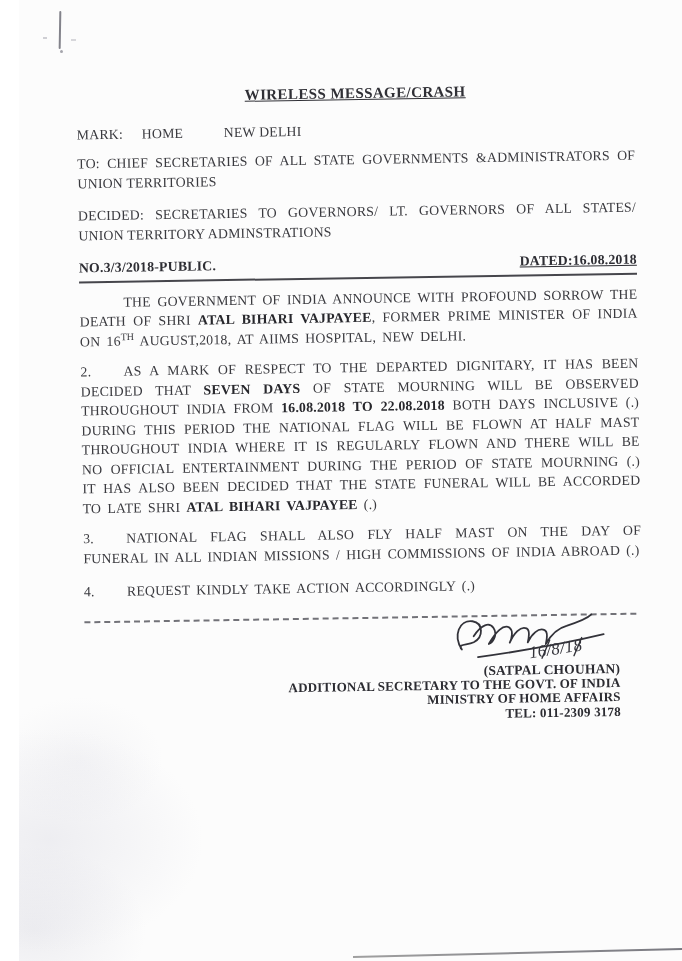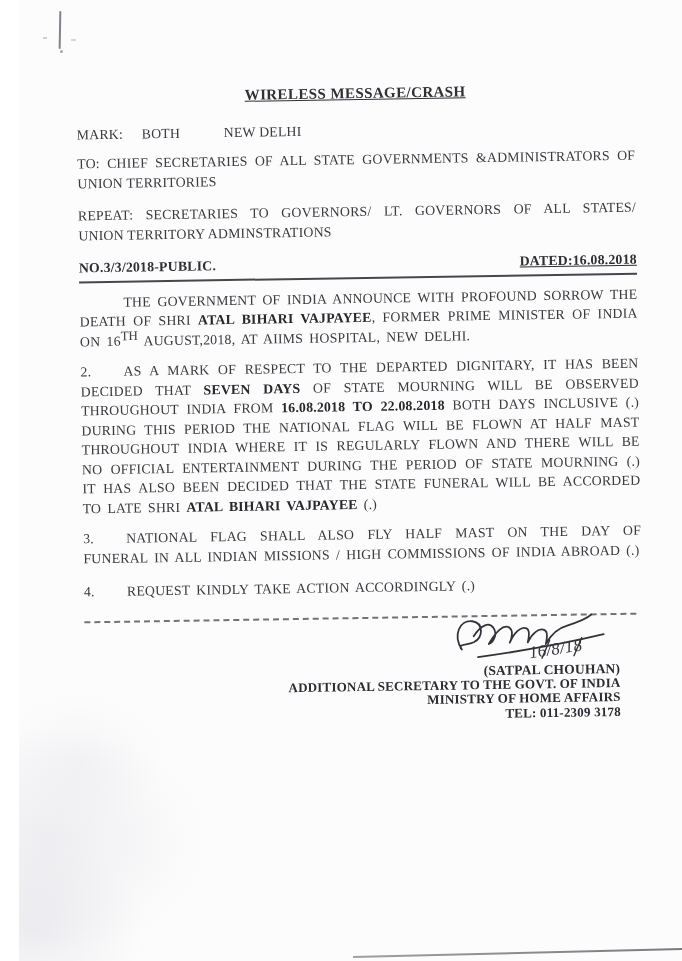--- a/index.html
+++ b/index.html
@@ -49,21 +49,21 @@
     margin-top:13px;display:flex;justify-content:space-between;align-items:flex-end;
     font-weight:bold;color:#2e2e34;
     border-bottom:2px solid #46464c;padding-bottom:3px;
   }
   .ref-dated{text-decoration:underline;}
 
   .body-para{margin:11px 0 0 0;text-align:justify;word-spacing:2.5px;}
   .p-first{text-indent:44px;margin-top:10px;}
   .para-num{display:inline-block;width:43px;text-indent:0;}
   .seg-bold{font-weight:bold;color:#27272c;}
-  sup{font-size:13px;line-height:0;vertical-align:super;letter-spacing:0;}
+  sup{font-size:10px;line-height:0;vertical-align:super;letter-spacing:0;}
 
   .dash-sep{margin-top:19px;width:552px;height:0;border-top:2px dashed #5a5a62;opacity:.85;}
 
   .sig-block{position:relative;margin-top:2px;text-align:right;padding-right:23px;}
   .sig-svg{display:block;margin:-6px 2px 0 auto;}
   .sig-name{font-weight:bold;font-size:13.5px;line-height:15px;color:#2c2c32;margin-top:-8px;}
   .sig-line{font-weight:bold;font-size:13px;line-height:14.5px;color:#2c2c32;}
 </style>
 </head>
 <body>
@@ -74,30 +74,30 @@
   <div class="staple-dot"></div>
   <div class="faint-dot-a"></div>
   <div class="faint-dot-b"></div>
   <div class="bottom-line"></div>
 
   <div class="content">
 
     <h1 class="title">WIRELESS MESSAGE/CRASH</h1>
 
     <div class="from-row">
-      <span class="lbl-from">MARK:</span><span class="val-from">BOTH</span><span>NEW DELHI</span>
+      <span class="lbl-from">MARK:</span><span class="val-from">HOME</span><span>NEW DELHI</span>
     </div>
 
     <p class="addr">
       <span class="line jfull"><span class="lbl-to">TO:</span> <span>CHIEF SECRETARIES OF ALL STATE GOVERNMENTS &amp;ADMINISTRATORS OF</span></span>
       <span class="line">UNION TERRITORIES</span>
     </p>
 
     <p class="addr addr-repeat">
-      <span class="line jfull"><span>REPEAT:</span> <span>SECRETARIES TO GOVERNORS/ LT. GOVERNORS OF ALL STATES/</span></span>
+      <span class="line jfull"><span>DECIDED:</span> <span>SECRETARIES TO GOVERNORS/ LT. GOVERNORS OF ALL STATES/</span></span>
       <span class="line">UNION TERRITORY ADMINSTRATIONS</span>
     </p>
 
     <div class="ref-row">
       <span class="ref-no">NO.3/3/2018-PUBLIC.</span>
       <span class="ref-dated">DATED:16.08.2018</span>
     </div>
 
     <p class="body-para p-first"><span><span>THE GOVERNMENT OF INDIA ANNOUNCE WITH PROFOUND SORROW THE DEATH OF SHRI </span><span class="seg-bold">ATAL BIHARI VAJPAYEE</span><span>, FORMER PRIME MINISTER OF INDIA ON 16</span><sup>TH</sup><span> AUGUST,2018, AT AIIMS HOSPITAL, NEW DELHI.</span></span></p>
 

